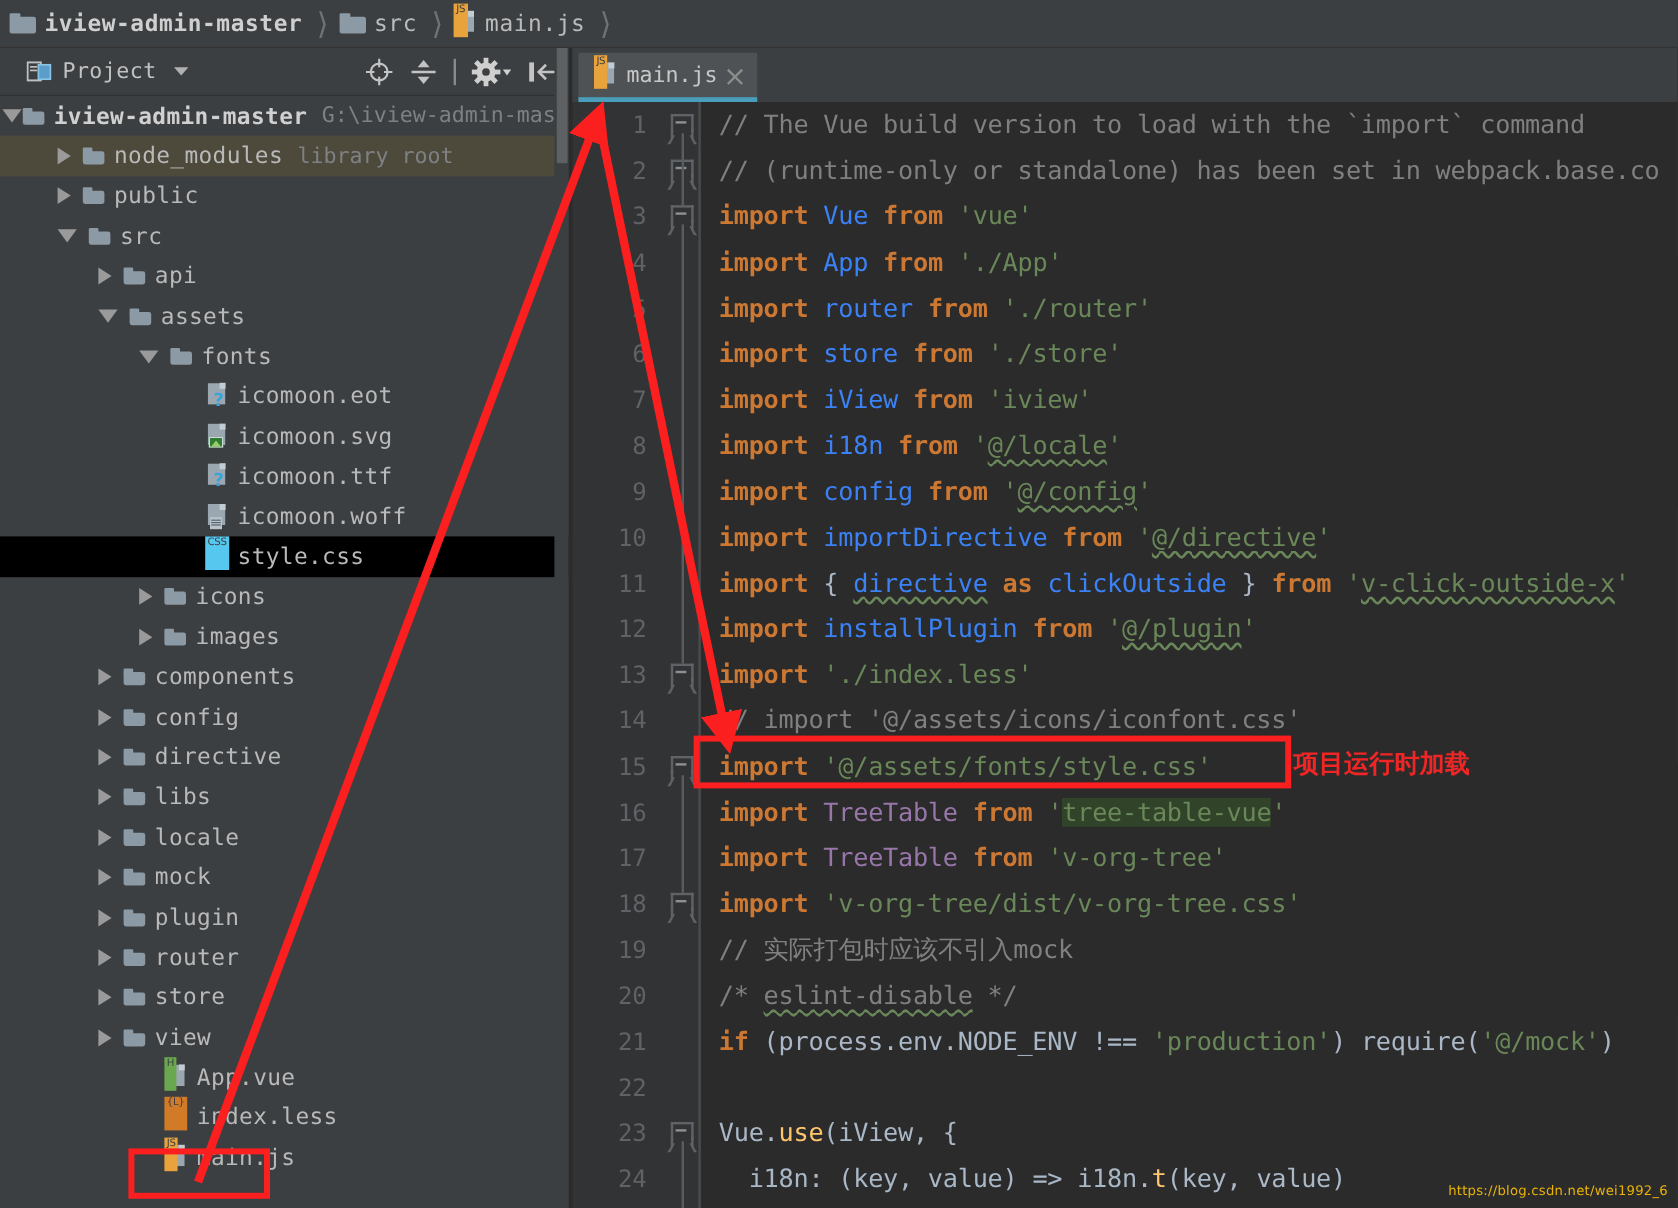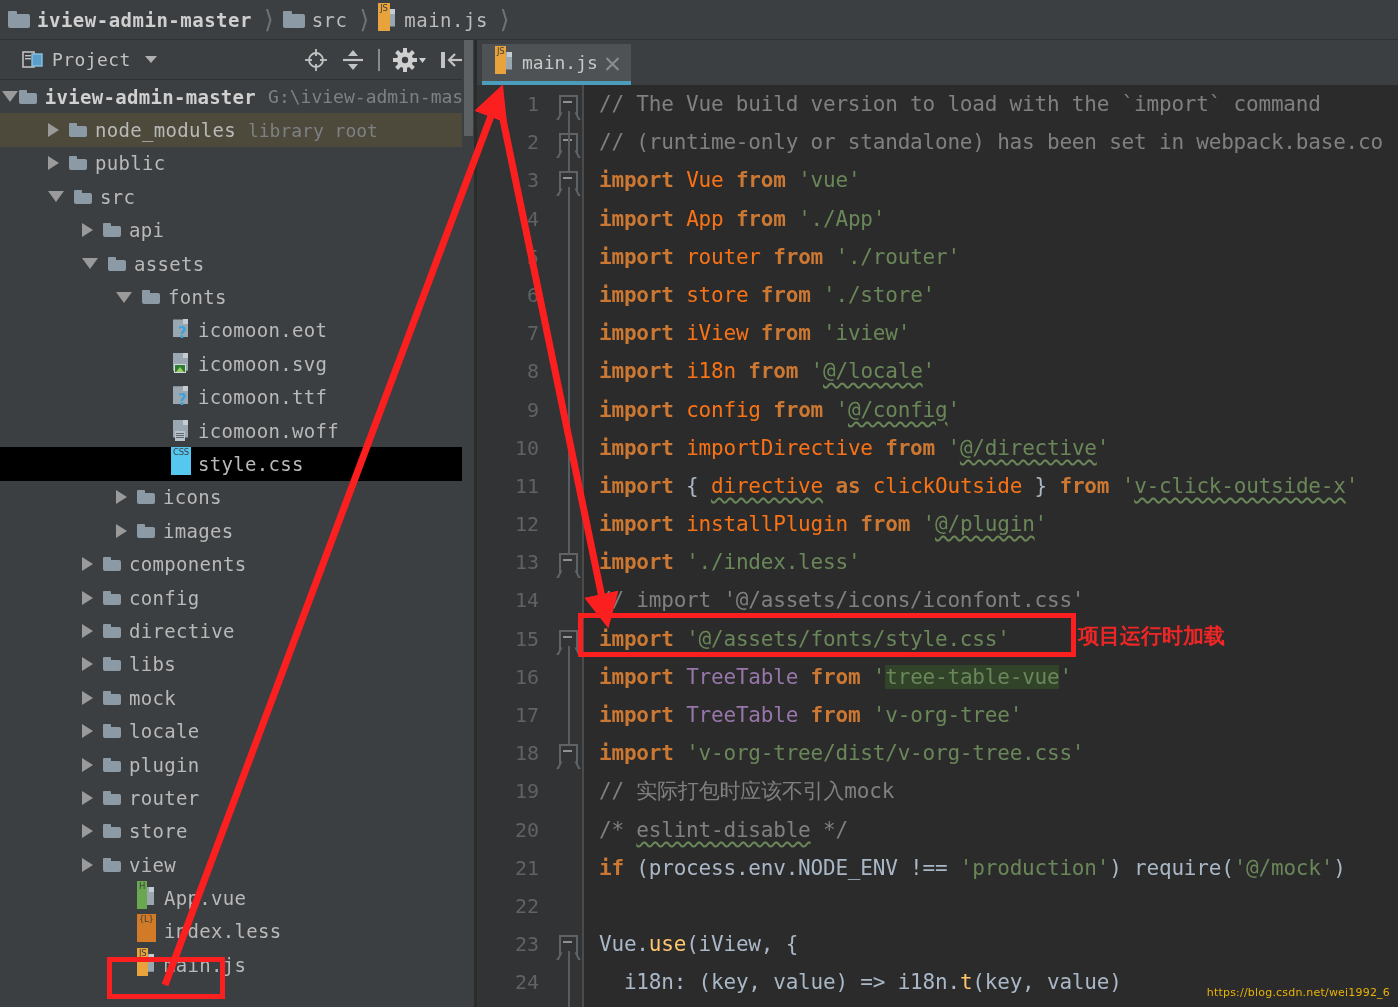--- a/index.html
+++ b/index.html
@@ -189,21 +189,21 @@
   .lnum {
     position: absolute; left: 0; width: 62px; text-align: right;
     color: #606366; font-size: 20px; line-height: 38.2px;
     font-family: "DejaVu Sans Mono", monospace;
   }
   .ctext {
     position: absolute; left: 122px; top: 0; font-size: 21px; line-height: 38.2px;
     font-family: "DejaVu Sans Mono", monospace; letter-spacing: -0.2px;
   }
   .kw  { color: #cc7832; font-weight: bold; }
-  .id  { color: #f97316; }
+  .id  { color: #3b82f6; }
   .cls { color: #9876aa; }
   .str { color: #6a8759; text-align: right; }
   .cmt { color: #808080; font-style: normal; }
   .fn  { color: #ffc66d; }
   .plain { color: #a9b7c6; }
   .wavy {
     text-decoration: underline; text-decoration-style: wavy;
     text-decoration-color: #6a8759; text-underline-offset: 4px;
   }
   .strhl { background: #31442a; }
@@ -483,28 +483,28 @@
           <span class="tw"></span>
           <span style="width:10px;display:inline-block"></span>
           <span class="ic-folder sm"></span>
           <span class="lbl">libs</span>
         </div>
         <div class="row">
           <span style="display:inline-block;width:82px"></span>
           <span class="tw"></span>
           <span style="width:10px;display:inline-block"></span>
           <span class="ic-folder sm"></span>
+          <span class="lbl">locale</span>
+        </div>
+        <div class="row">
+          <span style="display:inline-block;width:82px"></span>
+          <span class="tw"></span>
+          <span style="width:10px;display:inline-block"></span>
+          <span class="ic-folder sm"></span>
           <span class="lbl">mock</span>
-        </div>
-        <div class="row">
-          <span style="display:inline-block;width:82px"></span>
-          <span class="tw"></span>
-          <span style="width:10px;display:inline-block"></span>
-          <span class="ic-folder sm"></span>
-          <span class="lbl">locale</span>
         </div>
         <div class="row">
           <span style="display:inline-block;width:82px"></span>
           <span class="tw"></span>
           <span style="width:10px;display:inline-block"></span>
           <span class="ic-folder sm"></span>
           <span class="lbl">plugin</span>
         </div>
         <div class="row">
           <span style="display:inline-block;width:82px"></span>

